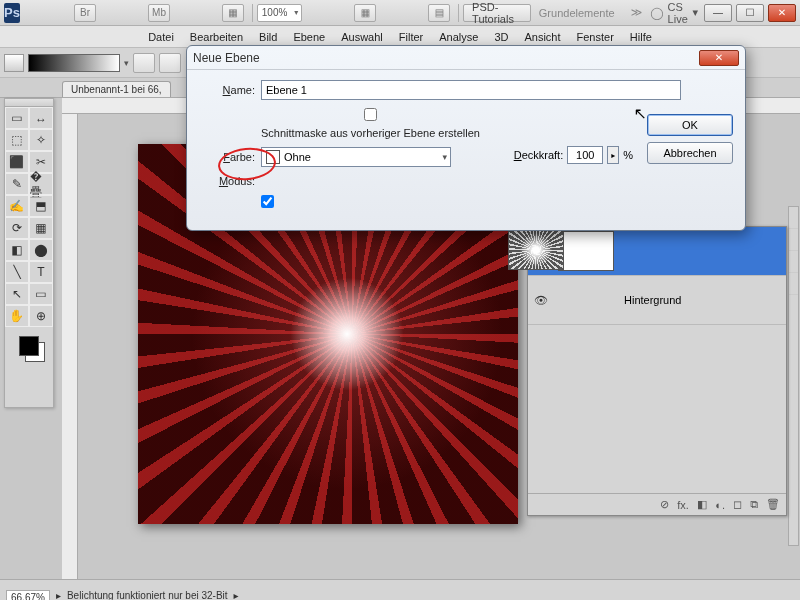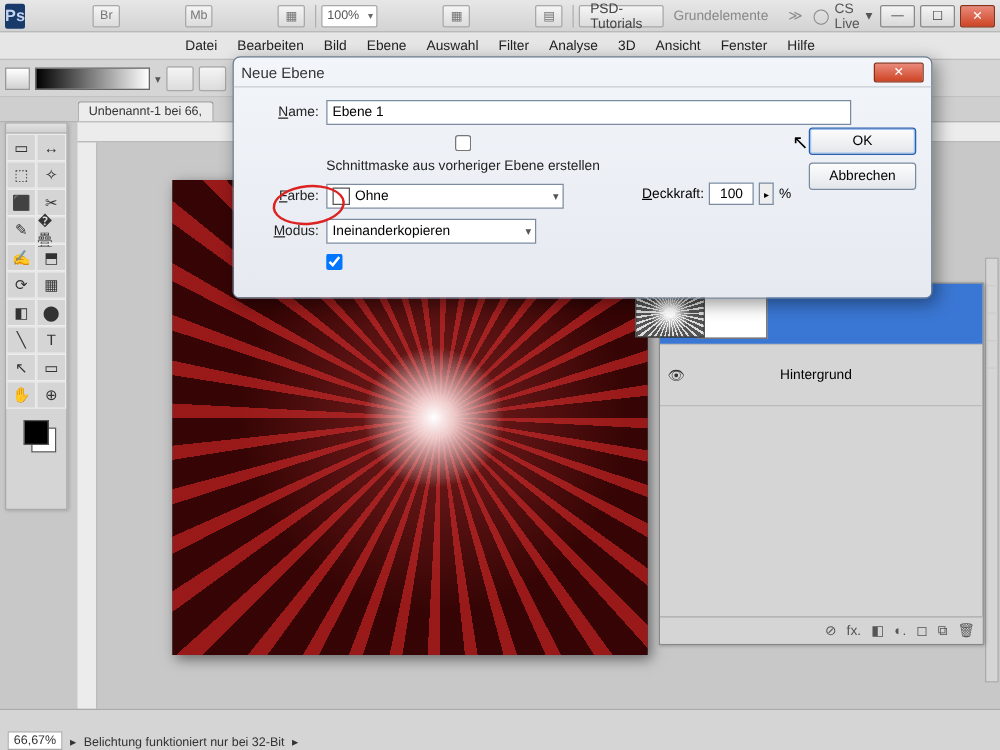--- a/index.html
+++ b/index.html
@@ -63,21 +63,21 @@
 .layerrow { display:flex; align-items:center; padding:4px 6px; border-bottom:1px solid #bbb; gap:10px;}
 .layerrow.sel { background:#3a77d4; color:#fff; }
 .thumb { width:56px; height:40px; border:1px solid #555; background:#000; position:relative; overflow:hidden;}
 .thumb.rays::before{content:""; position:absolute; inset:-8px; background:repeating-conic-gradient(from 0deg at 50% 50%, #ddd 0 4deg,#555 4deg 10deg);}
 .thumb.rays::after{content:""; position:absolute; inset:0; background:radial-gradient(circle,#fff 0 10%,transparent 50%);}
 .thumb.white{background:#fff;}
 .eye{width:14px; color:#333;}
 .layerfoot{position:absolute; bottom:0; left:0; right:0; height:22px; background:#d5d5d5; border-top:1px solid #aaa; display:flex; justify-content:flex-end; align-items:center; gap:8px; padding:0 6px; font-size:11px; color:#555;}
 
 
-.statusbar { position:absolute; bottom:0; left:0; right:0; height:33px; background:#d5d5d5; border-top:1px solid #aaa; display:flex; align-items:flex-end; padding:0 6px; font-size:10px; color:#333; gap:6px;}
+.statusbar { position:absolute; bottom:0; left:0; right:0; height:20px; background:#d5d5d5; border-top:1px solid #aaa; display:flex; align-items:flex-start; padding:10px 6px; font-size:10px; color:#333; gap:6px;}
 .statusbar .zoom{border:1px solid #aaa; background:#fff; padding:1px 4px;}
 
 
 .dialog { position:absolute; left:186px; top:45px; width:560px; background:linear-gradient(#f2f6fb,#e6eaf0); border:1px solid #6b7a8d; border-radius:6px; box-shadow:3px 4px 14px rgba(0,0,0,.4); }
 .dialog .dtitle { height:24px; display:flex; align-items:center; padding:0 6px; border-bottom:1px solid #c7ccd3;}
 .dialog .dtitle span{font-size:12px; color:#333;}
 .dialog .dclose{margin-left:auto; width:40px; height:16px; background:linear-gradient(#e98a7a,#cf4425); border:1px solid #8a2f18; border-radius:2px; color:#fff; display:flex; align-items:center; justify-content:center; font-size:10px;}
 .dbody { padding:10px 12px 14px 12px; position:relative; }
 .formrow { display:flex; align-items:center; margin-bottom:8px; }
 .formrow label{ width:56px; text-align:right; margin-right:6px; font-size:11px; color:#222;}
@@ -86,21 +86,21 @@
 .dsel { height:20px; border:1px solid #7a8aa0; background:#fff; padding:0 16px 0 4px; font-size:11px; position:relative; display:inline-flex; align-items:center;}
 .dsel::after{content:"▾"; position:absolute; right:3px; font-size:9px; color:#555;}
 .dsel.color::before{content:""; width:12px; height:12px; border:1px solid #555; margin-right:4px; background:#fff;}
 .chk { display:flex; align-items:center; gap:6px; font-size:11px; color:#222;flex-direction:column; }
 .chk input{width:13px; height:13px;}
 .deckrow{ position:absolute; right:112px; top:76px; display:flex; align-items:center; gap:4px; font-size:11px;}
 .deckrow .numin{width:36px; height:18px; border:1px solid #7a8aa0; background:#fff; text-align:center; font-size:11px;}
 .deckrow .spin{width:12px; height:18px; border:1px solid #7a8aa0; background:#eee; font-size:8px; display:flex; align-items:center; justify-content:center;}
 .btncol { position:absolute; right:12px; top:32px; display:flex; flex-direction:column; gap:6px;}
 .dbtn { width:86px; height:22px; background:linear-gradient(#fdfdfd,#e3e6ea); border:1px solid #7a8aa0; border-radius:3px; font-size:11px; display:flex; align-items:center; justify-content:center;}
-.dbtn.ok{border:1px solid #2c5fab; box-shadow:inset 0 0 0 1px #9cc0f0;}
+.dbtn.ok{border:1px solid #2c5fab; box-shadow:inset 0 0 0 1px #9cc0f0;margin-top:12px;}
 .redcirc{position:absolute; left:218px; top:148px; width:58px; height:32px; border:2px solid #d22; border-radius:50%; transform:rotate(-5deg); pointer-events:none;}
 .cursor{position:absolute; right:98px; top:58px; font-size:16px; color:#000; pointer-events:none;}
 .cursor::before{content:"↖";}
 </style>
 </head>
 <body>
 
 <div class="titlebar">
   <div class="ps">Ps</div>
   <div class="tb-btn">Br</div>
@@ -244,21 +244,20 @@
         <input type="checkbox" style="">
         <span>Schnittmaske aus vorheriger Ebene erstellen</span>
       </div>
     </div>
     <div class="formrow">
       <label><u>F</u>arbe:</label>
       <div class="dsel color" style="width:190px">Ohne</div>
     </div>
     <div class="formrow">
       <label><u>M</u>odus:</label>
-      <div class="dsel" style="width:168px">Ineinanderkopieren</div>
     </div>
     <div class="deckrow">
       <span><u>D</u>eckkraft:</span>
       <input class="numin" value="100" style="">
       <div class="spin">▸</div>
       <span>%</span>
     </div>
     <div class="formrow" style="padding-left:62px;">
       <div class="chk">
         <input type="checkbox" checked="" style="">

